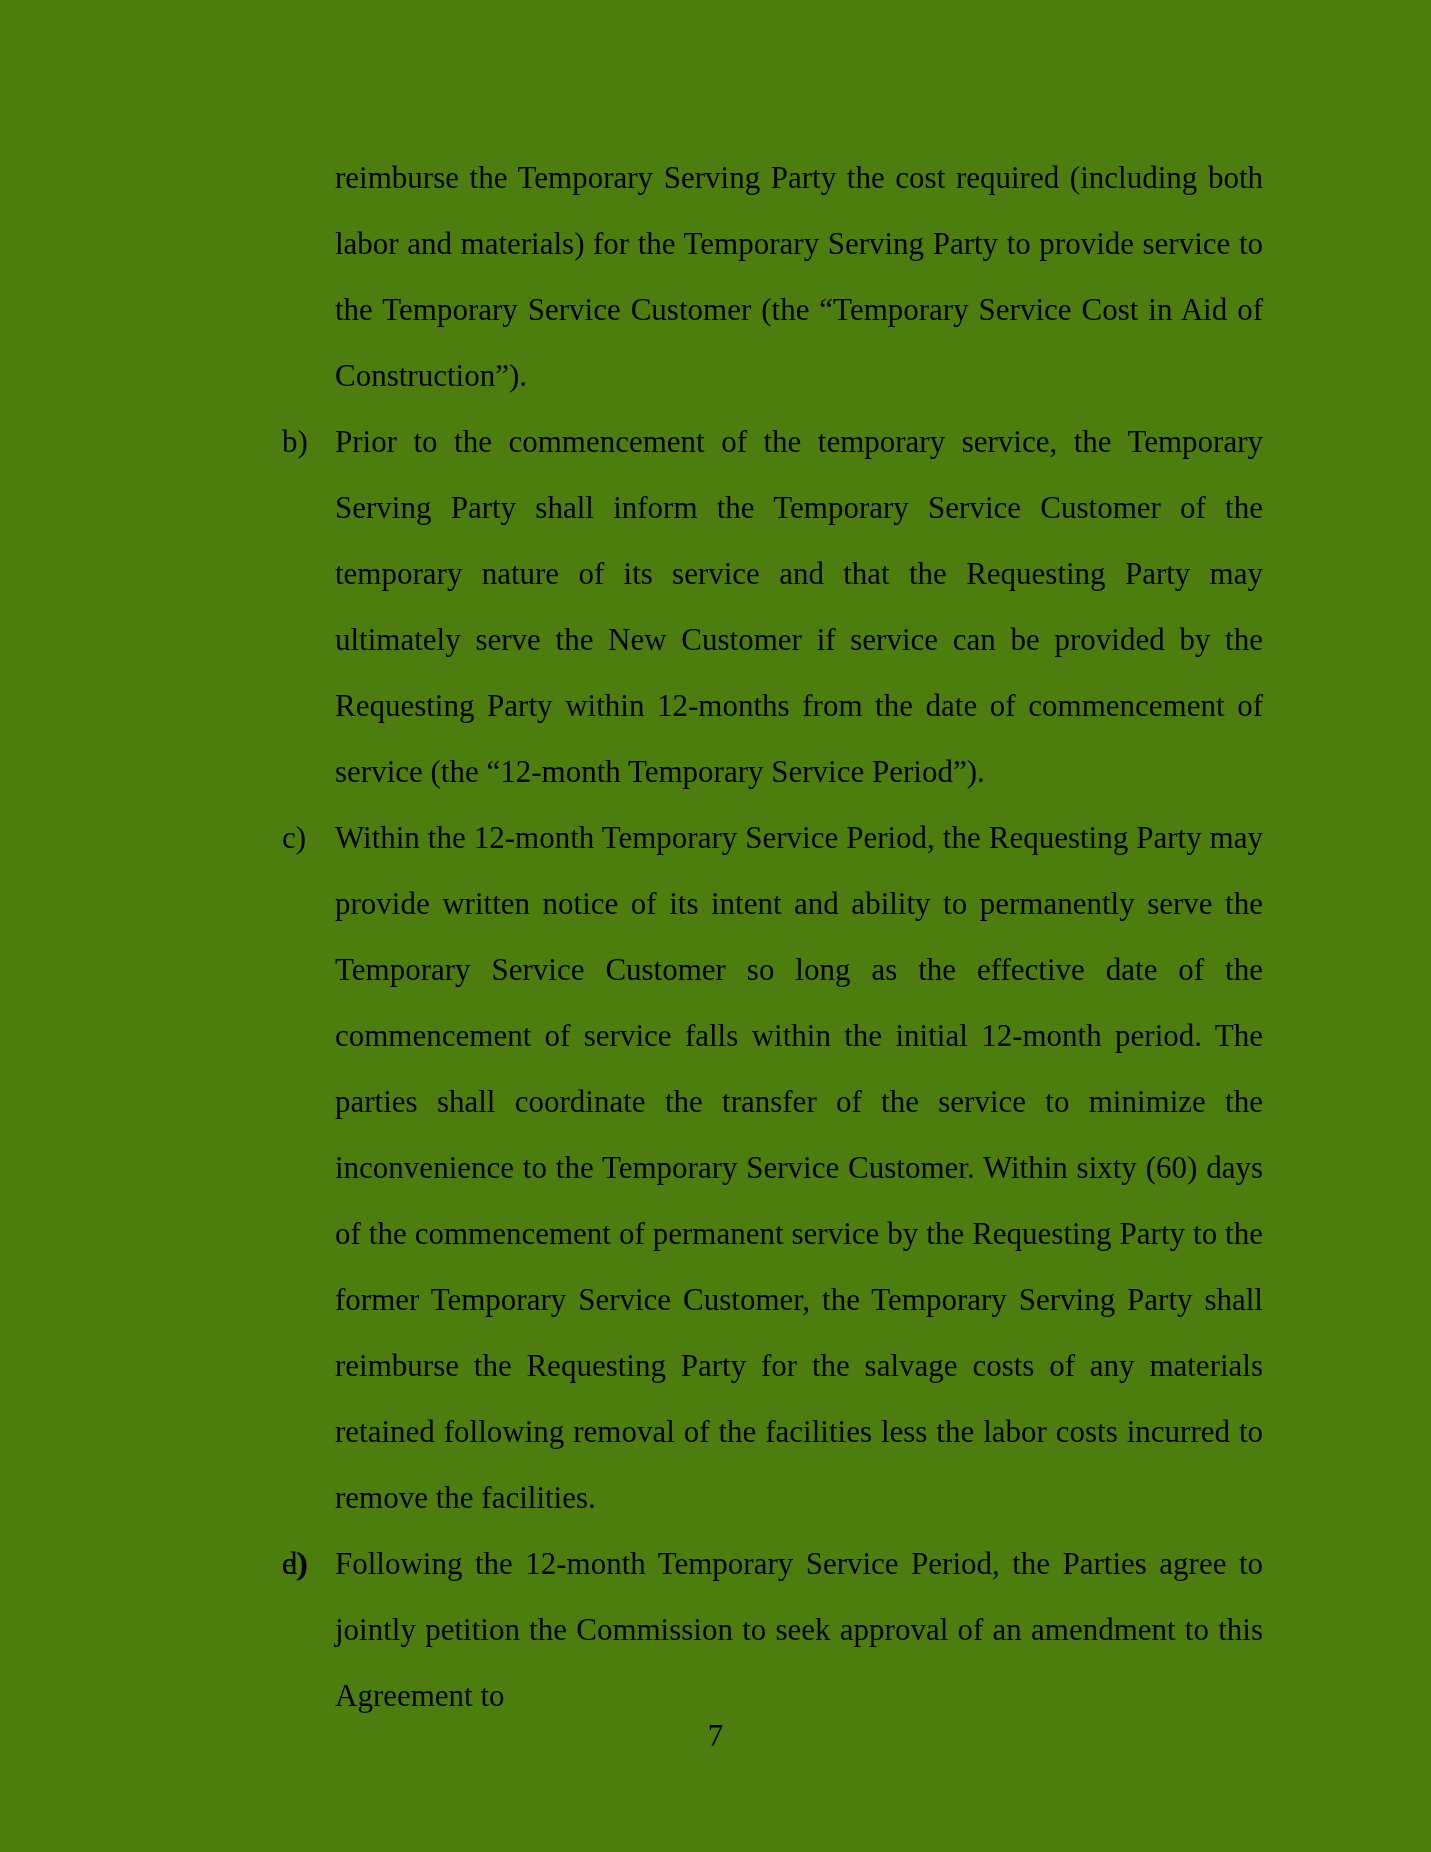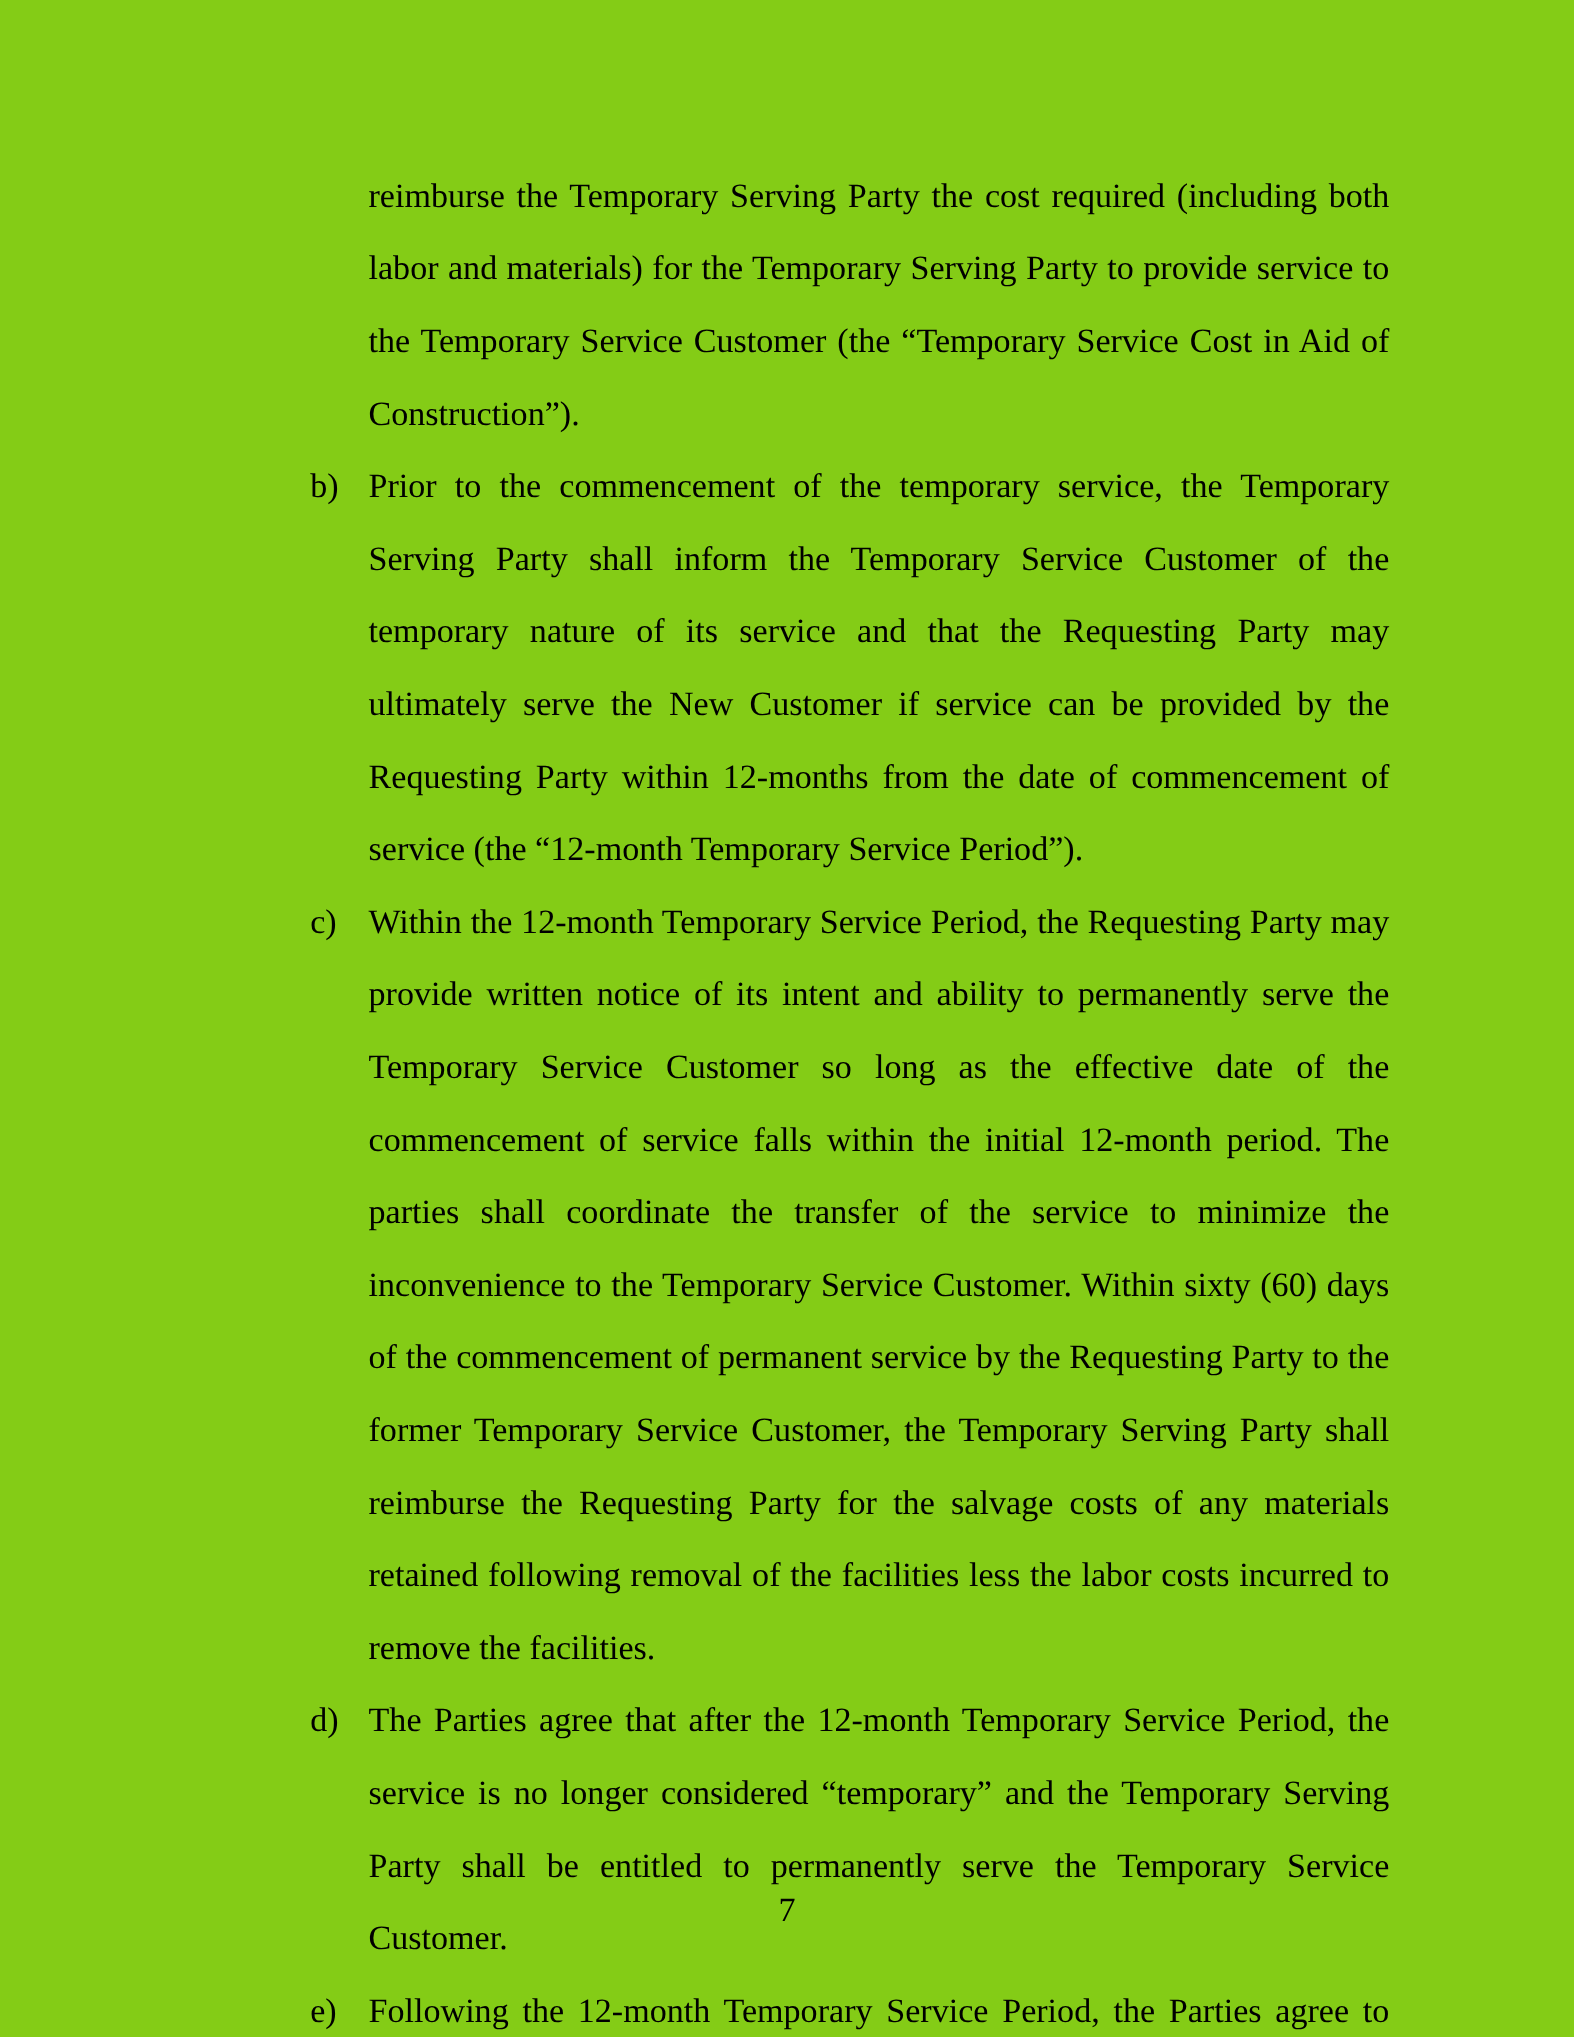--- a/index.html
+++ b/index.html
@@ -4,21 +4,21 @@
 <style>
   html, body {
     margin: 0;
     padding: 0;
     background: #ffffff;
   }
   .page {
     position: relative;
     width: 1431px;
     height: 1852px;
-    background: #84cc16;
+    background: #4d7c0f;
     font-family: "Liberation Serif", "DejaVu Serif", serif;
     color: #000000;
     overflow: hidden;
   }
   .content {
     position: absolute;
     left: 335px;
     top: 145px;
     width: 928px;
     font-size: 31px;
@@ -53,20 +53,20 @@
 
 <div class="page">
   <div class="content">
 
     <p class="para"><span class="text">reimburse the Temporary Serving Party the cost required (including both labor and materials) for the Temporary Serving Party to provide service to the Temporary Service Customer (the “Temporary Service Cost in Aid of Construction”).</span></p>
 
     <p class="para"><span class="label">b)</span><span class="text">Prior to the commencement of the temporary service, the Temporary Serving Party shall inform the Temporary Service Customer of the temporary nature of its service and that the Requesting Party may ultimately serve the New Customer if service can be provided by the Requesting Party within 12-months from the date of commencement of service (the “12-month Temporary Service Period”).</span></p>
 
     <p class="para"><span class="label">c)</span><span class="text">Within the 12-month Temporary Service Period, the Requesting Party may provide written notice of its intent and ability to permanently serve the Temporary Service Customer so long as the effective date of the commencement of service falls within the initial 12-month period. The parties shall coordinate the transfer of the service to minimize the inconvenience to the Temporary Service Customer. Within sixty (60) days of the commencement of permanent service by the Requesting Party to the former Temporary Service Customer, the Temporary Serving Party shall reimburse the Requesting Party for the salvage costs of any materials retained following removal of the facilities </span><span class="text underline">less</span><span class="text"> the labor costs incurred to remove the facilities.</span></p>
 
-    <p class="para"><span class="label">d)</span><span class="text">The Parties agree that after the 12-month Temporary Service Period, the service is no longer considered “temporary” and the Temporary Serving Party shall be entitled to permanently serve the Temporary Service Customer.</span></p>
+    <p class="para"><span class="label">d)</span></p>
 
     <p class="para"><span class="label">e)</span><span class="text">Following the 12-month Temporary Service Period, the Parties agree to jointly petition the Commission to seek approval of an amendment to this Agreement to</span></p>
 
   </div>
 
   <div class="page-number">7</div>
 </div>
 
 </body></html>

